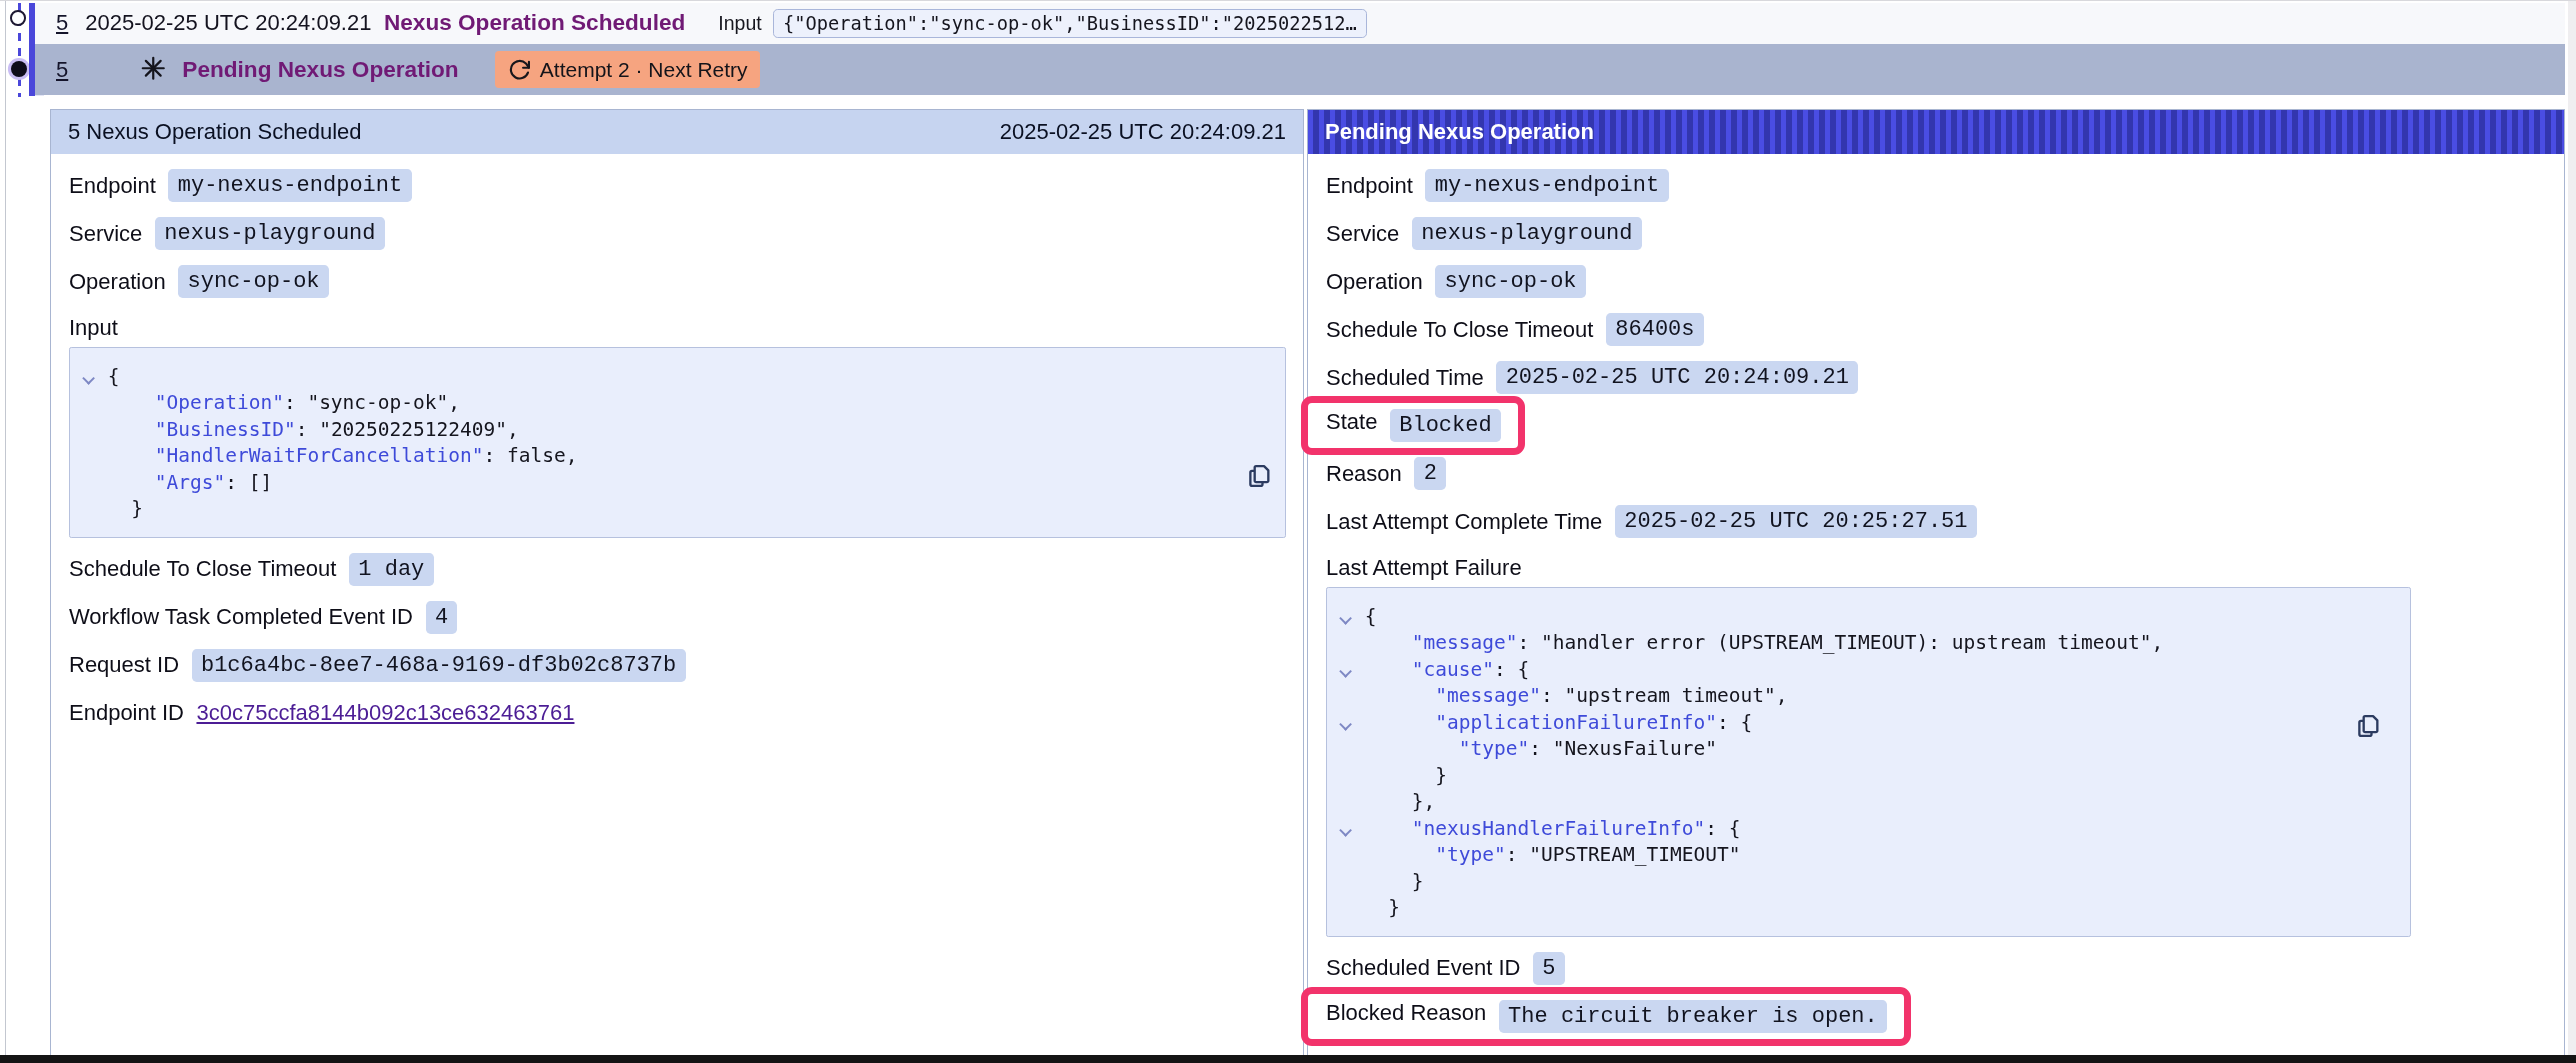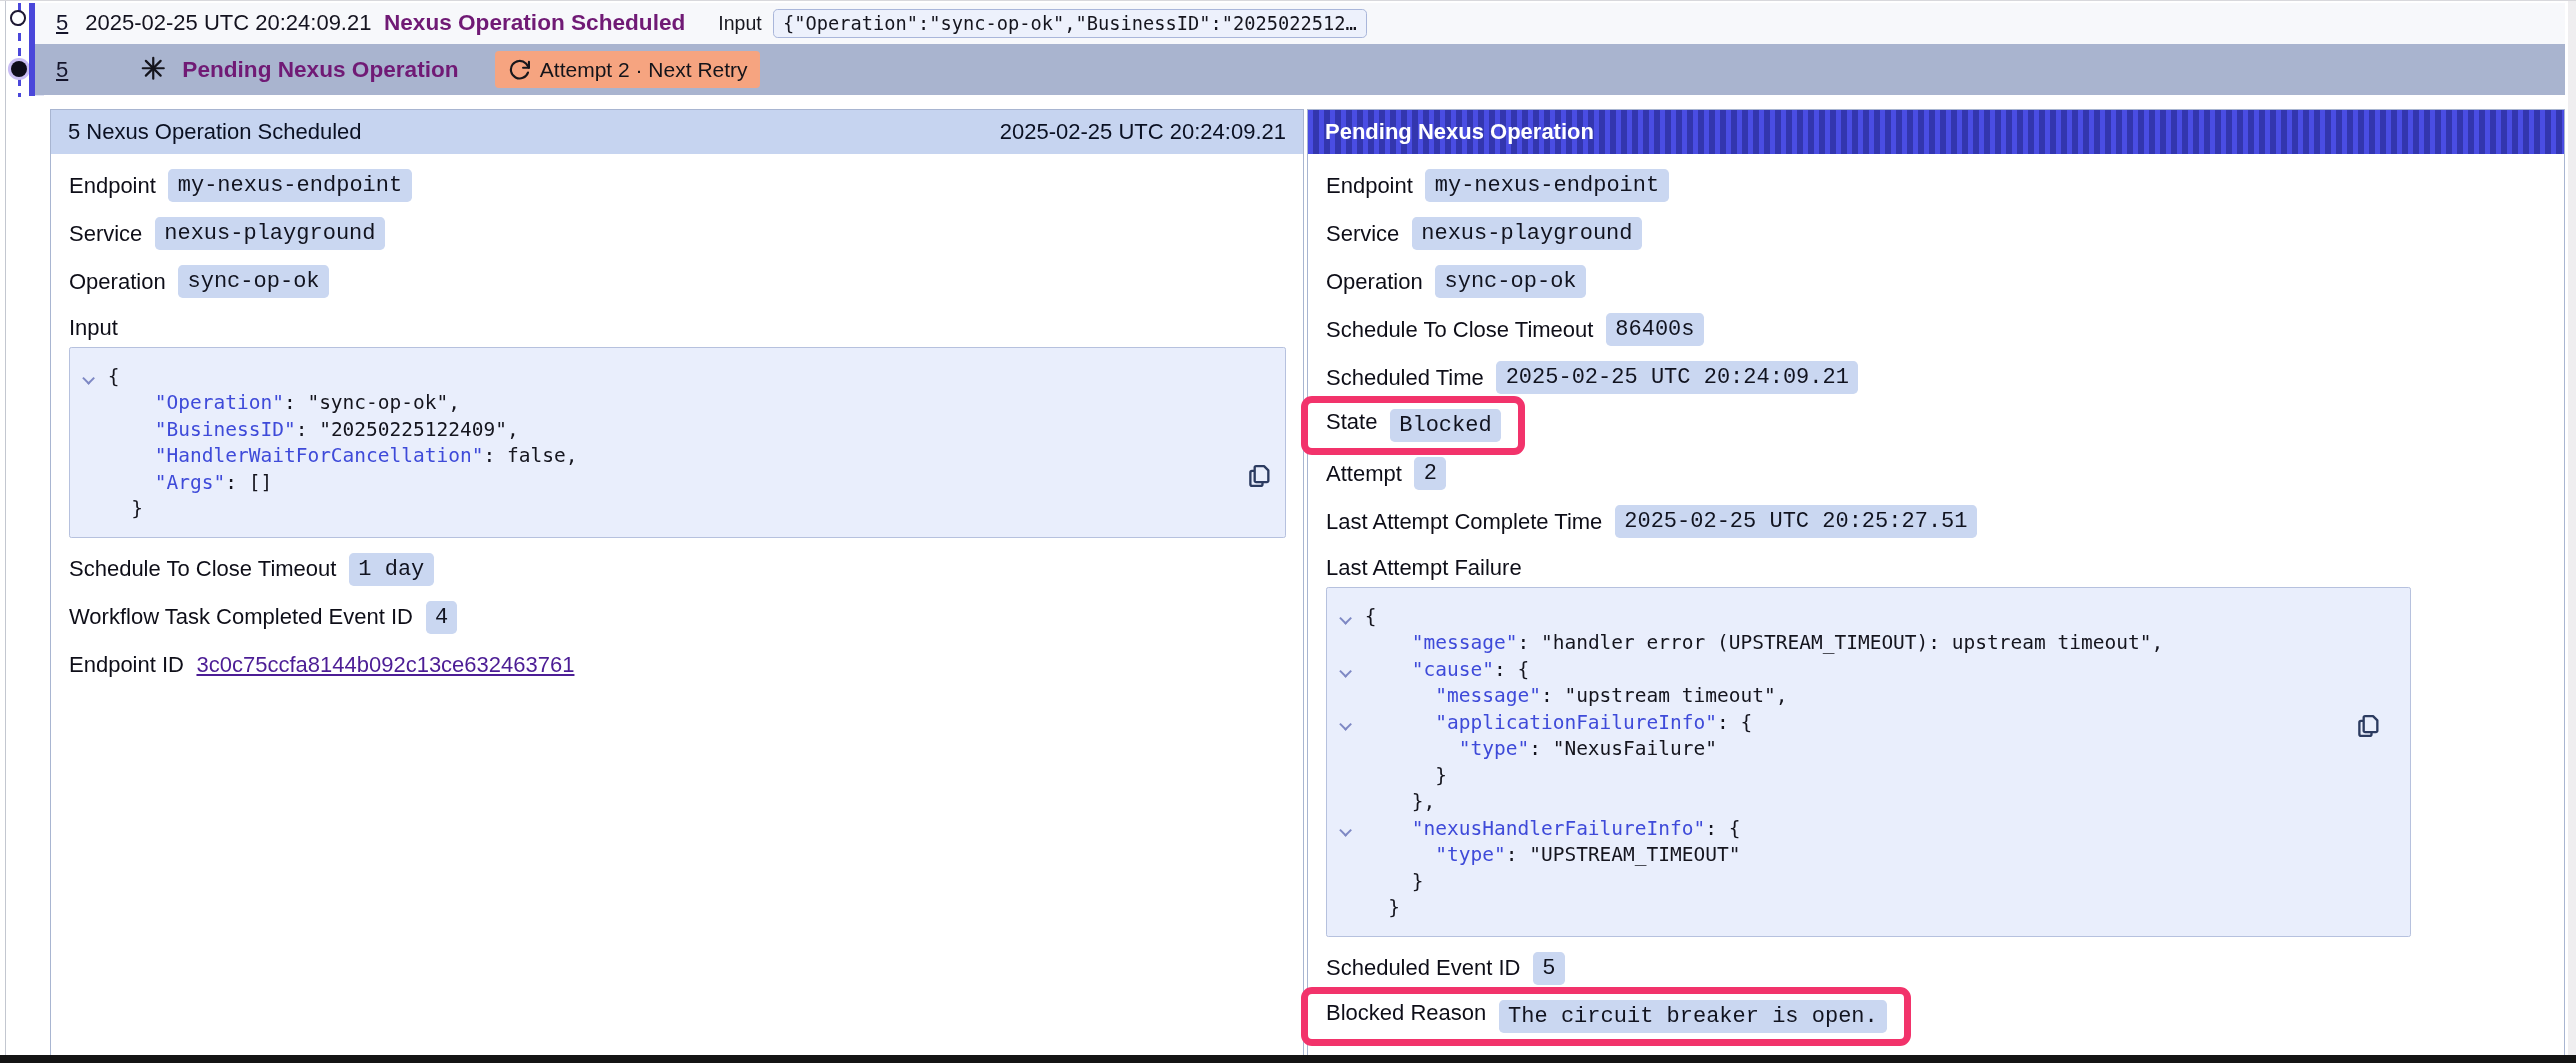--- a/index.html
+++ b/index.html
@@ -165,20 +165,24 @@
 
       <div class="frow">
         <span class="flabel">Schedule To Close Timeout</span>
         <span class="fbadge">1 day</span>
       </div>
       <div class="frow">
         <span class="flabel">Workflow Task Completed Event ID</span>
         <span class="fbadge">4</span>
       </div>
       <div class="frow">
+        <span class="flabel">Request ID</span>
+        <span class="fbadge">b1c6a4bc-8ee7-468a-9169-df3b02c8737b</span>
+      </div>
+      <div class="frow">
         <span class="flabel">Endpoint ID</span>
         <a class="flink">3c0c75ccfa8144b092c13ce632463761</a>
       </div>
     </div>
   </div>
 
   <div class="panel panel-right">
     <div class="phead-striped">
       <span>Pending Nexus Operation</span>
     </div>
@@ -205,21 +209,21 @@
       </div>
 
       <div class="frow">
         <span class="annotation">
           <span class="flabel">State</span>
           <span class="fbadge">Blocked</span>
         </span>
       </div>
 
       <div class="frow">
-        <span class="flabel">Attempt</span>
+        <span class="flabel">Reason</span>
         <span class="fbadge">2</span>
       </div>
       <div class="frow">
         <span class="flabel">Last Attempt Complete Time</span>
         <span class="fbadge">2025-02-25 UTC 20:25:27.51</span>
       </div>
 
       <div class="lblrow">Last Attempt Failure</div>
 
       <div class="codeblock cb-right">

